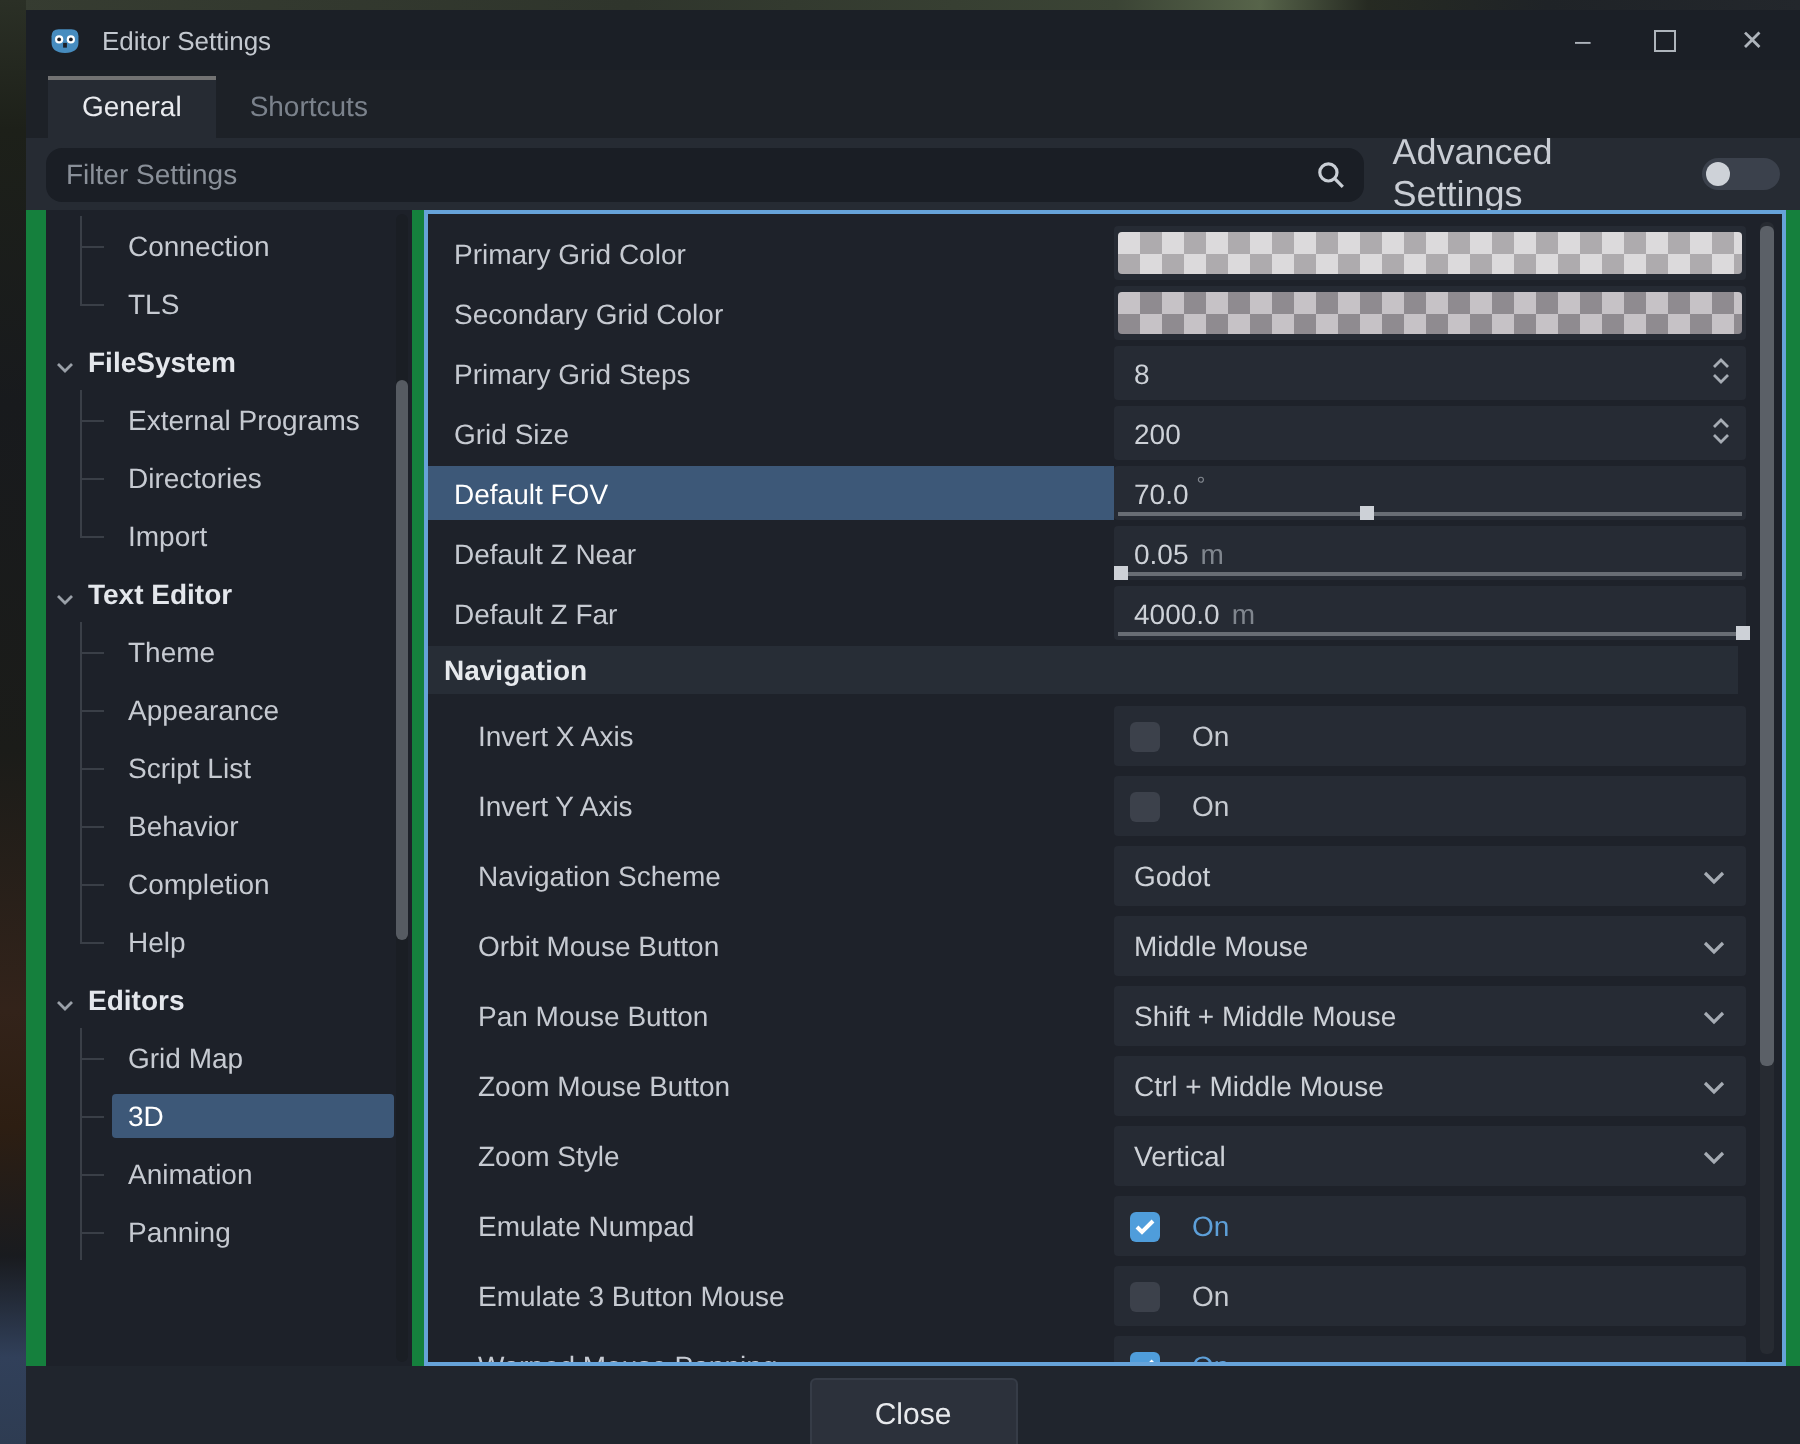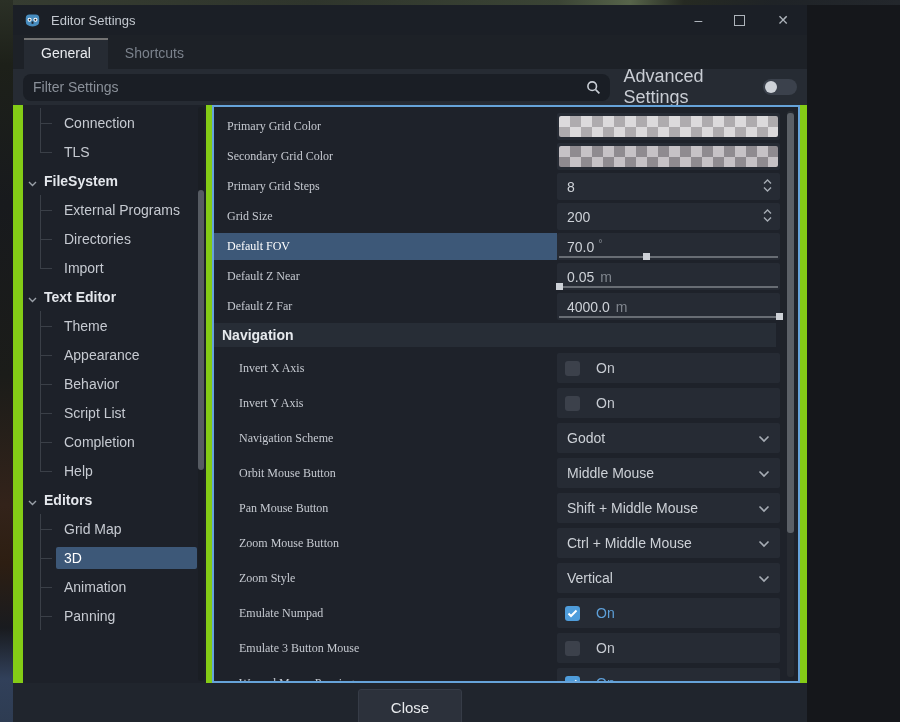--- a/index.html
+++ b/index.html
@@ -7,22 +7,22 @@
   body {
     font-family: "Liberation Sans", "DejaVu Sans", sans-serif;
     background:#15171b; position:relative; color:#c6cad1;
   }
   
   .outside-top{ position:absolute; left:0; top:0; width:900px; height:5px;
     background:linear-gradient(90deg,#363c31 0%,#2f352c 35%,#3b4435 62%,#57644a 70%,#262a22 76%,#1f2327 86%,#23272c 100%);}
   .outside-left{ position:absolute; left:0; top:0; width:13px; height:722px;
     background:linear-gradient(180deg,#2b3026 0%,#1d2019 9%,#181a1d 28%,#1b1c19 52%,#33231a 70%,#2d1e12 78%,#191b1f 87%,#31405a 94%,#2e3c52 100%);}
   
-  .dialog{ position:absolute; left:13px; top:5px; width:794px; height:717px;
-    background:#84cc16; display:flex; flex-direction:column; }
+  .dialog{ position:absolute; left:13px; top:5px; width:887px; height:717px;
+    background:#15803d; display:flex; flex-direction:column; }
   .titlebar{ height:30px; background:#1b1f26; display:flex; align-items:center; padding:0 10px; flex:0 0 auto;}
   .title-icon{ width:19px; height:19px; display:inline-flex; }
   .title-text{ margin-left:9px; font-size:13px; color:#c3c8cf; }
   .win-controls{ margin-left:auto; display:flex; align-items:center; gap:32px; padding-right:8px; color:#aeb4bb;}
   .win-btn{ font-size:14px; line-height:1; cursor:default; }
   .win-max{ width:11px; height:11px; border:1.5px solid #aeb4bb; }
   
   .tabbar{ height:34px; background:#1d2127; display:flex; align-items:flex-end; padding-left:11px; flex:0 0 auto;}
   .tab{ font-size:14px; padding:7px 17px 8px 17px; color:#7b828c; }
   .tab.active{ background:#262b33; color:#e9ebef; border-top:2px solid #737373; padding-top:5px;}
@@ -50,21 +50,21 @@
   .titem.child::after{ content:""; position:absolute; left:17px; top:50%; width:12px; height:1px; background:#3a3f47;}
   .side-scroll-track{ position:absolute; right:2px; top:2px; bottom:2px; width:6px; background:#1a1e24; border-radius:3px;}
   .side-scroll-thumb{ position:absolute; right:2px; top:85px; width:6px; height:280px; background:#565b62; border-radius:3px;}
   
   .main-panel{ flex:1 1 auto; margin-left:6px; margin-right:7px; border:2px solid #66a3d9;
     background:#1e222a; position:relative; overflow:hidden; }
   .rows{ position:absolute; left:0; right:0; top:0; padding:6px 18px 0 0; }
   .prow{ display:flex; align-items:stretch; }
   .prow.compact{ height:27px; margin-bottom:3px; }
   .prow.roomy{ height:30px; margin-bottom:5px; }
-  .plabel{ flex:0 0 343px; display:flex; align-items:center; font-size:12px; color:#c6cad1;font-family:Liberation Serif, serif; }
+  .plabel{ flex:0 0 343px; display:flex; align-items:center; font-size:14px; color:#c6cad1; }
   .plabel.ind1{ padding-left:13px; }
   .plabel.ind2{ padding-left:25px; }
   .plabel.selected{ background:#3d5878; color:#ffffff; }
   .pvalue{ flex:1 1 auto; background:#262b34; border-radius:2px; position:relative;
     display:flex; align-items:center; font-size:14px; color:#cdd1d7; }
   .pvalue .vtext{ padding-left:10px; }
   .unit{ color:#80868e; margin-left:6px; }
   .unit.deg{ font-size:11px; vertical-align:top; position:relative; top:-4px; margin-left:4px;}
   .swatch{ flex:1; height:21px; margin:3px 2px; border-radius:2px;
     background-size:22px 22px; background-position:0 0; }
@@ -166,24 +166,24 @@
               </svg></span>
             <span class="tlabel">Text Editor</span>
           </div>
           <div class="titem child">
             <span class="tlabel">Theme</span>
           </div>
           <div class="titem child">
             <span class="tlabel">Appearance</span>
           </div>
           <div class="titem child">
+            <span class="tlabel">Script List</span>
+          </div>
+          <div class="titem child">
             <span class="tlabel">Behavior</span>
-          </div>
-          <div class="titem child">
-            <span class="tlabel">Script List</span>
           </div>
           <div class="titem child">
             <span class="tlabel">Completion</span>
           </div>
           <div class="titem child last">
             <span class="tlabel">Help</span>
           </div>
           <div class="titem section">
             <span class="tchev"><svg width="9" height="6" viewBox="0 0 9 6">
                 <path d="M1 1 L4.5 4.5 L8 1" stroke="#9aa0a8" stroke-width="1.4" fill="none"></path>

